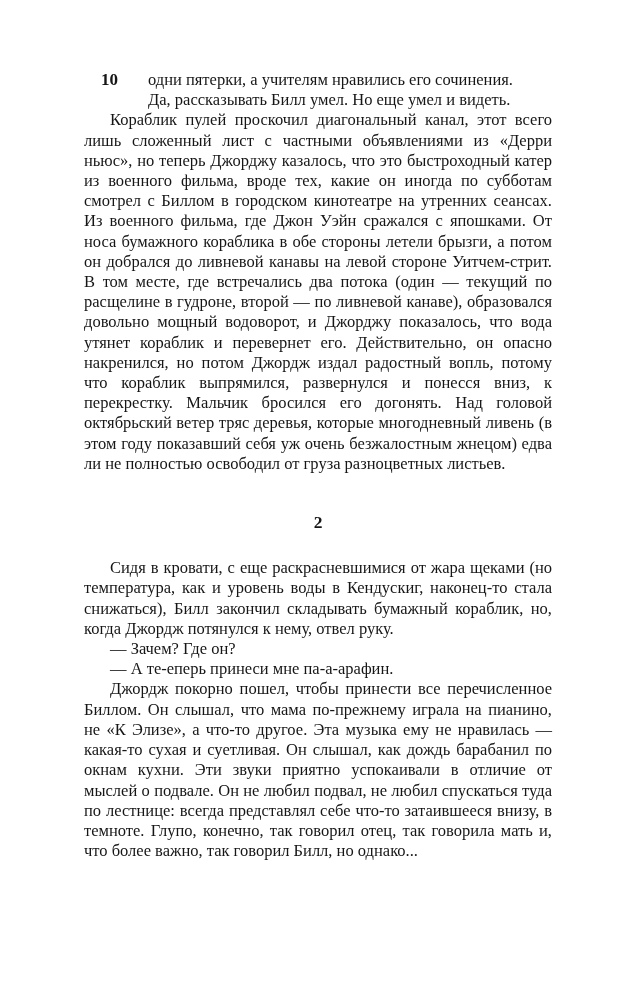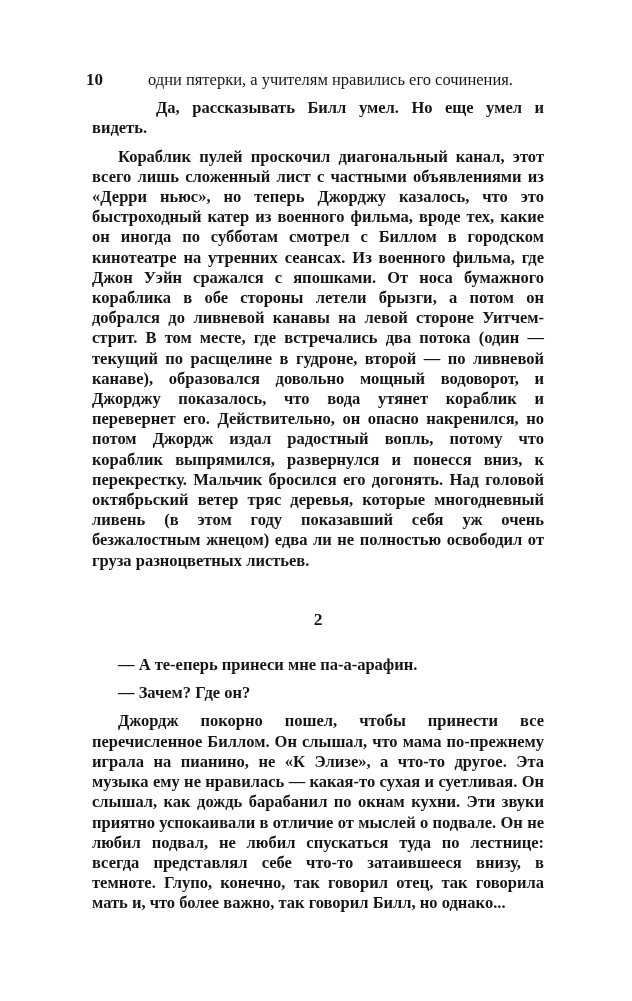--- a/index.html
+++ b/index.html
@@ -22,34 +22,33 @@
     font-family: "Liberation Serif", "DejaVu Serif", serif;
     font-size: 16.5px;
     line-height: 20.2px;
     text-align: justify;
   }
   .opening-line {
     position: relative;
   }
   .page-number {
     position: absolute;
-    left: 2px;
+    left: 17px;
     top: 0;
     font-weight: 700;
     font-size: 17px;
   }
   .opening-text {
     display: block;
     text-indent: 64px;
   }
   p.para {
-    margin: 8px;
+    margin: 0;
     padding: 0;
     text-indent: 26px;
-    font-weight: bold;
   }
   p.para.deep-indent {
     text-indent: 64px;
   }
   .section-heading {
     margin: 38px 0 26px 0;
     text-align: center;
     text-indent: 0;
     font-weight: 700;
     font-size: 17.5px;
@@ -65,21 +64,22 @@
     <span class="page-number">10</span>
     <span class="opening-text">одни пятерки, а учителям нравились его сочинения.</span>
   </div>
 
   <p class="para deep-indent">Да, рассказывать Билл умел. Но еще умел и видеть.</p>
 
   <p class="para">Кораблик пулей проскочил диагональный канал, этот всего лишь сложенный лист с частными объявлениями из «Дерри ньюс», но теперь Джорджу казалось, что это быстроходный катер из военного фильма, вроде тех, какие он иногда по субботам смотрел с Биллом в городском кинотеатре на утренних сеансах. Из военного фильма, где Джон Уэйн сражался с япошками. От носа бумажного кораблика в обе стороны летели брызги, а потом он добрался до ливневой канавы на левой стороне Уитчем-стрит. В том месте, где встречались два потока (один — текущий по расщелине в гудроне, второй — по ливневой канаве), образовался довольно мощный водоворот, и Джорджу показалось, что вода утянет кораблик и перевернет его. Действительно, он опасно накренился, но потом Джордж издал радостный вопль, потому что кораблик выпрямился, развернулся и понесся вниз, к перекрестку. Мальчик бросился его догонять. Над головой октябрьский ветер тряс деревья, которые многодневный ливень (в этом году показавший себя уж очень безжалостным жнецом) едва ли не полностью освободил от груза разноцветных листьев.</p>
 
   <h2 class="section-heading">2</h2>
 
+  <p class="para">Сидя в кровати, с еще раскрасневшимися от жара щеками (но температура, как и уровень воды в Кендускиг, наконец-то стала снижаться), Билл закончил складывать бумажный кораблик, но, когда Джордж потянулся к нему, отвел руку.</p>
+
+  <p class="para">— Зачем? Где он?</p>
 
   <p class="para">— А те-еперь принеси мне па-а-арафин.</p>
-
-  <p class="para">— Зачем? Где он?</p>
 
 
   <p class="para">Джордж покорно пошел, чтобы принести все перечисленное Биллом. Он слышал, что мама по-прежнему играла на пианино, не «К Элизе», а что-то другое. Эта музыка ему не нравилась — какая-то сухая и суетливая. Он слышал, как дождь барабанил по окнам кухни. Эти звуки приятно успокаивали в отличие от мыслей о подвале. Он не любил подвал, не любил спускаться туда по лестнице: всегда представлял себе что-то затаившееся внизу, в темноте. Глупо, конечно, так говорил отец, так говорила мать и, что более важно, так говорил Билл, но однако...</p>
 
 </div>
 
 </body></html>

